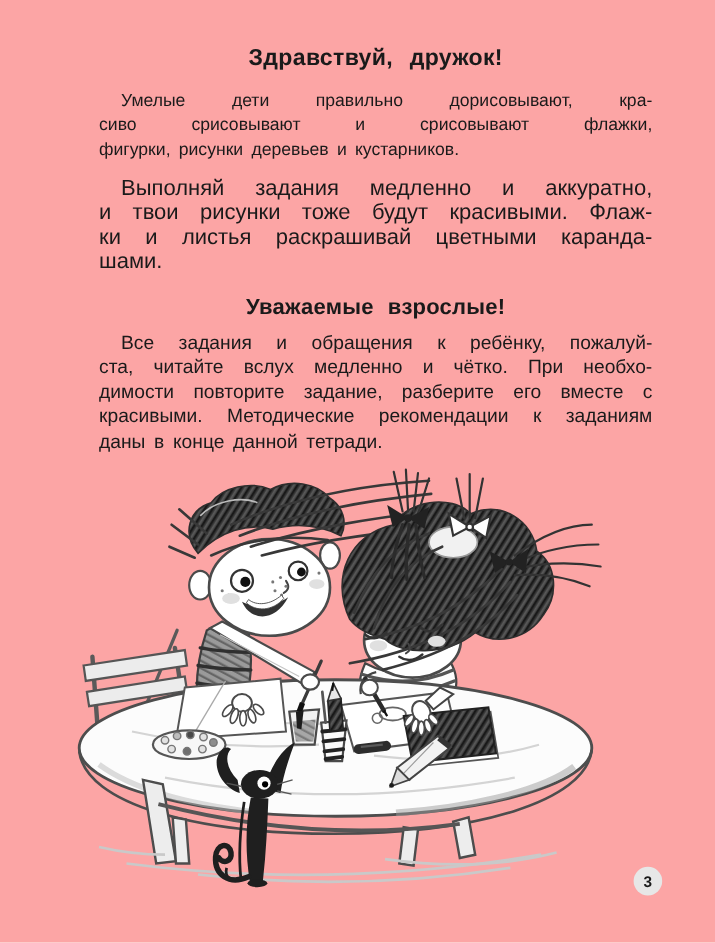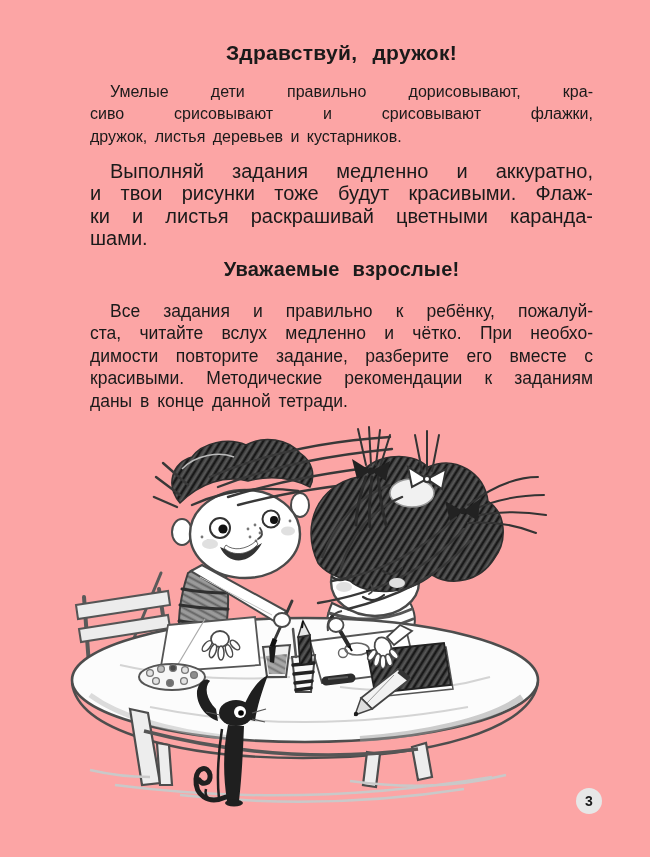--- a/index.html
+++ b/index.html
@@ -2,21 +2,21 @@
 <html lang="ru"><head>
 <meta charset="utf-8">
 <style>
   html,body { margin:0; padding:0; background:#ffffff; }
   .stage {
     position:relative; width:650px; height:857px; background:#fca5a5;
     font-family:"Liberation Sans", sans-serif; color:#1a1a1a; overflow:hidden;
   }
   .h { position:absolute; left:90px; width:503px; margin:0; text-align:center; font-weight:bold; }
   .h1 { top:41px;  font-size:21px; word-spacing:9px; letter-spacing:.3px; }
-  .h2 { top:258px; font-size:20px; word-spacing:7px; letter-spacing:.2px; }
+  .h2 { top:268px; font-size:20px; word-spacing:7px; letter-spacing:.2px; }
   .para { position:absolute; left:90px; width:503px; word-spacing:3px; }
   .p1 { top:81px;  font-size:16px; }
   .p2 { top:160px; font-size:20px; }
   .p3 { top:300px; font-size:17.5px; }
   .ln { height:22.4px; line-height:22.4px; white-space:normal; }
   .jl { text-align:justify; text-align-last:justify; }
   .il { text-indent:20px; }
   .illo { position:absolute; left:60px; top:425px; width:490px; height:390px; }
   .pagenum {
     position:absolute; left:576px; top:788px; width:26px; height:26px;
@@ -27,34 +27,34 @@
 </head>
 <body>
 
 <div class="stage">
 
   <h1 class="h h1">Здравствуй,  дружок!</h1>
 
   <div class="para p1">
     <div class="ln jl il">Умелые дети правильно дорисовывают, кра-</div>
     <div class="ln jl">сиво срисовывают и срисовывают флажки,</div>
-    <div class="ln">дружок, листья деревьев и кустарников.</div>
+    <div class="ln">фигурки, рисунки деревьев и кустарников.</div>
   </div>
 
   <div class="para p2">
     <div class="ln jl il">Выполняй задания медленно и аккуратно,</div>
     <div class="ln jl">и твои рисунки тоже будут красивыми. Флаж-</div>
     <div class="ln jl">ки и листья раскрашивай цветными каранда-</div>
     <div class="ln">шами.</div>
   </div>
 
   <h2 class="h h2">Уважаемые  взрослые!</h2>
 
   <div class="para p3">
-    <div class="ln jl il">Все задания и правильно к ребёнку, пожалуй-</div>
+    <div class="ln jl il">Все задания и обращения к ребёнку, пожалуй-</div>
     <div class="ln jl">ста, читайте вслух медленно и чётко. При необхо-</div>
     <div class="ln jl">димости повторите задание, разберите его вместе с</div>
     <div class="ln jl">красивыми. Методические рекомендации к заданиям</div>
     <div class="ln">даны в конце данной тетради.</div>
   </div>
 
   <svg class="illo" viewBox="0 0 490 390" aria-hidden="true">
     <defs>
       <pattern id="hd" patternUnits="userSpaceOnUse" width="6" height="6" patternTransform="rotate(32)">
         <rect width="6" height="6" fill="#3f3f3f"></rect>

